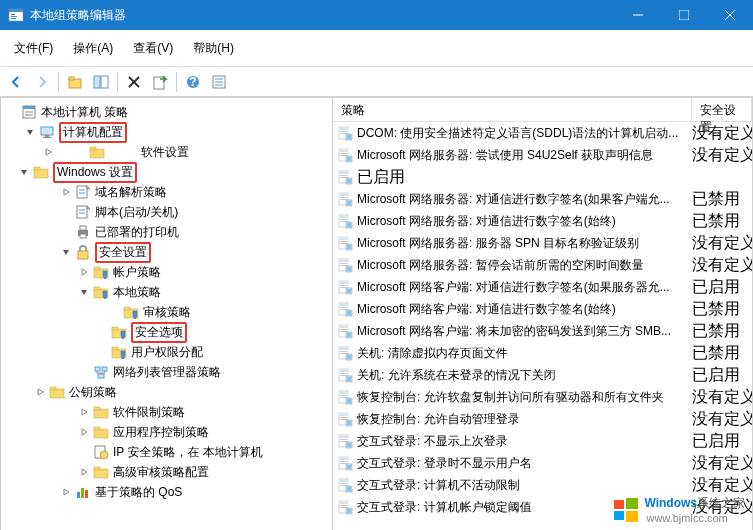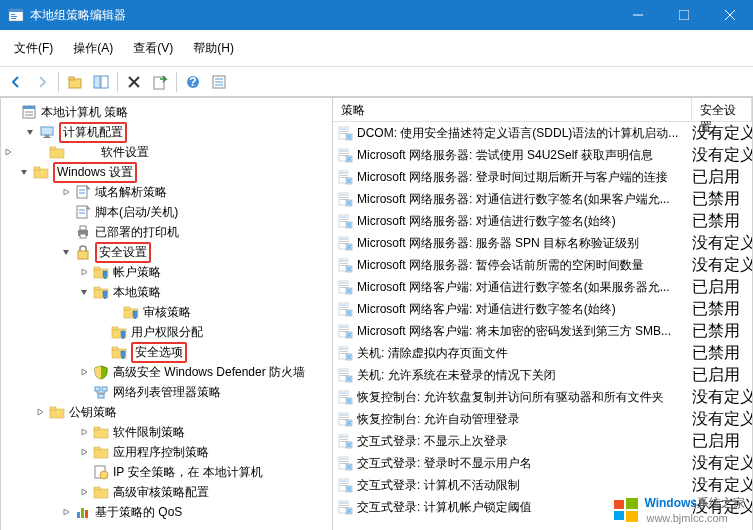--- a/index.html
+++ b/index.html
@@ -152,21 +152,21 @@
               <path d="M2 3 L8 3 L5 8 Z" fill="#595959"></path>
             </svg>
           </span>
           <span class="tree-icon"><svg width="16" height="16" viewBox="0 0 16 16">
               <rect x="2" y="3" width="12" height="8" fill="#cde6f7" stroke="#5b9bd5"></rect>
               <rect x="6" y="11" width="4" height="2" fill="#888"></rect>
               <rect x="4" y="13" width="8" height="1" fill="#888"></rect>
             </svg></span>
           <span class="tree-label highlight-red">计算机配置</span>
         </div>
-        <div class="tree-node" style=" gap: 32px;">
+        <div class="tree-node" style="padding-left: 40px; gap: 32px;">
           <span class="tree-expander">
             <svg width="10" height="10" viewBox="0 0 10 10">
               <path d="M3 2 L8 5 L3 8 Z" fill="none" stroke="#888"></path>
             </svg>
           </span>
           <span class="tree-icon"><svg width="16" height="16" viewBox="0 0 16 16">
               <rect x="1" y="5" width="14" height="9" fill="#f9d871" stroke="#c9a23f" stroke-width="0.5"></rect>
               <rect x="1" y="3" width="6" height="3" fill="#f9d871" stroke="#c9a23f" stroke-width="0.5"></rect>
             </svg></span>
           <span class="tree-label">软件设置</span>
@@ -263,42 +263,30 @@
             </svg></span>
           <span class="tree-label">审核策略</span>
         </div>
         <div class="tree-node" style="padding-left: 94px;">
           <span class="tree-expander"></span>
           <span class="tree-icon"><svg width="16" height="16" viewBox="0 0 16 16">
               <rect x="1" y="5" width="14" height="9" fill="#f9d871" stroke="#c9a23f" stroke-width="0.5"></rect>
               <rect x="1" y="3" width="6" height="3" fill="#f9d871" stroke="#c9a23f" stroke-width="0.5"></rect>
               <path d="M10 7 L14 7 L14 11 Q14 14 12 15 Q10 14 10 11 Z" fill="#4a90d9" stroke="#2a6db9" stroke-width="0.5"></path>
             </svg></span>
+          <span class="tree-label highlight-red">安全选项</span>
+        </div>
+        <div class="tree-node" style="padding-left: 94px;">
+          <span class="tree-expander"></span>
+          <span class="tree-icon"><svg width="16" height="16" viewBox="0 0 16 16">
+              <rect x="1" y="5" width="14" height="9" fill="#f9d871" stroke="#c9a23f" stroke-width="0.5"></rect>
+              <rect x="1" y="3" width="6" height="3" fill="#f9d871" stroke="#c9a23f" stroke-width="0.5"></rect>
+              <path d="M10 7 L14 7 L14 11 Q14 14 12 15 Q10 14 10 11 Z" fill="#4a90d9" stroke="#2a6db9" stroke-width="0.5"></path>
+            </svg></span>
           <span class="tree-label">用户权限分配</span>
-        </div>
-        <div class="tree-node" style="padding-left: 94px;">
-          <span class="tree-expander"></span>
-          <span class="tree-icon"><svg width="16" height="16" viewBox="0 0 16 16">
-              <rect x="1" y="5" width="14" height="9" fill="#f9d871" stroke="#c9a23f" stroke-width="0.5"></rect>
-              <rect x="1" y="3" width="6" height="3" fill="#f9d871" stroke="#c9a23f" stroke-width="0.5"></rect>
-              <path d="M10 7 L14 7 L14 11 Q14 14 12 15 Q10 14 10 11 Z" fill="#4a90d9" stroke="#2a6db9" stroke-width="0.5"></path>
-            </svg></span>
-          <span class="tree-label highlight-red">安全选项</span>
-        </div>
-        <div class="tree-node" style="padding-left: 76px;">
-          <span class="tree-expander">
-            <svg width="10" height="10" viewBox="0 0 10 10">
-              <path d="M3 2 L8 5 L3 8 Z" fill="none" stroke="#888"></path>
-            </svg>
-          </span>
-          <span class="tree-icon"><svg width="16" height="16" viewBox="0 0 16 16">
-              <path d="M8 2 L14 4 L14 8 Q14 13 8 15 Q2 13 2 8 L2 4 Z" fill="#7fba00" stroke="#5a8a00"></path>
-              <path d="M8 2 L8 15 Q2 13 2 8 L2 4 Z" fill="#f9d871"></path>
-            </svg></span>
-          <span class="tree-label">高级安全 Windows Defender 防火墙</span>
         </div>
         <div class="tree-node" style="padding-left: 76px;">
           <span class="tree-expander"></span>
           <span class="tree-icon"><svg width="16" height="16" viewBox="0 0 16 16">
               <rect x="2" y="3" width="5" height="4" fill="#cde6f7" stroke="#5b9bd5"></rect>
               <rect x="9" y="3" width="5" height="4" fill="#cde6f7" stroke="#5b9bd5"></rect>
               <rect x="5" y="10" width="6" height="4" fill="#cde6f7" stroke="#5b9bd5"></rect>
               <line x1="4" y1="7" x2="4" y2="9" stroke="#888"></line>
               <line x1="12" y1="7" x2="12" y2="9" stroke="#888"></line>
               <line x1="4" y1="9" x2="12" y2="9" stroke="#888"></line>
@@ -413,21 +401,20 @@
           <div class="list-row">
             <span class="list-row-icon"><svg width="16" height="16" viewBox="0 0 16 16">
                 <rect x="2" y="2" width="9" height="12" fill="#fff" stroke="#aaa" stroke-width="0.5"></rect>
                 <rect x="3" y="3" width="7" height="2" fill="#d0e3f5"></rect>
                 <rect x="3" y="6" width="7" height="1" fill="#ccc"></rect>
                 <rect x="3" y="8" width="7" height="1" fill="#ccc"></rect>
                 <rect x="9" y="9" width="6" height="6" fill="#cde6f7" stroke="#5b9bd5" stroke-width="0.5"></rect>
                 <line x1="10" y1="11" x2="14" y2="11" stroke="#5b9bd5"></line>
                 <line x1="10" y1="13" x2="14" y2="13" stroke="#5b9bd5"></line>
               </svg></span>
-            <span class="list-row-name">Microsoft 网络服务器: 登录时间过期后断开与客户端的连接</span>
             <span class="list-row-setting">已启用</span>
           </div>
           <div class="list-row">
             <span class="list-row-icon"><svg width="16" height="16" viewBox="0 0 16 16">
                 <rect x="2" y="2" width="9" height="12" fill="#fff" stroke="#aaa" stroke-width="0.5"></rect>
                 <rect x="3" y="3" width="7" height="2" fill="#d0e3f5"></rect>
                 <rect x="3" y="6" width="7" height="1" fill="#ccc"></rect>
                 <rect x="3" y="8" width="7" height="1" fill="#ccc"></rect>
                 <rect x="9" y="9" width="6" height="6" fill="#cde6f7" stroke="#5b9bd5" stroke-width="0.5"></rect>
                 <line x1="10" y1="11" x2="14" y2="11" stroke="#5b9bd5"></line>

